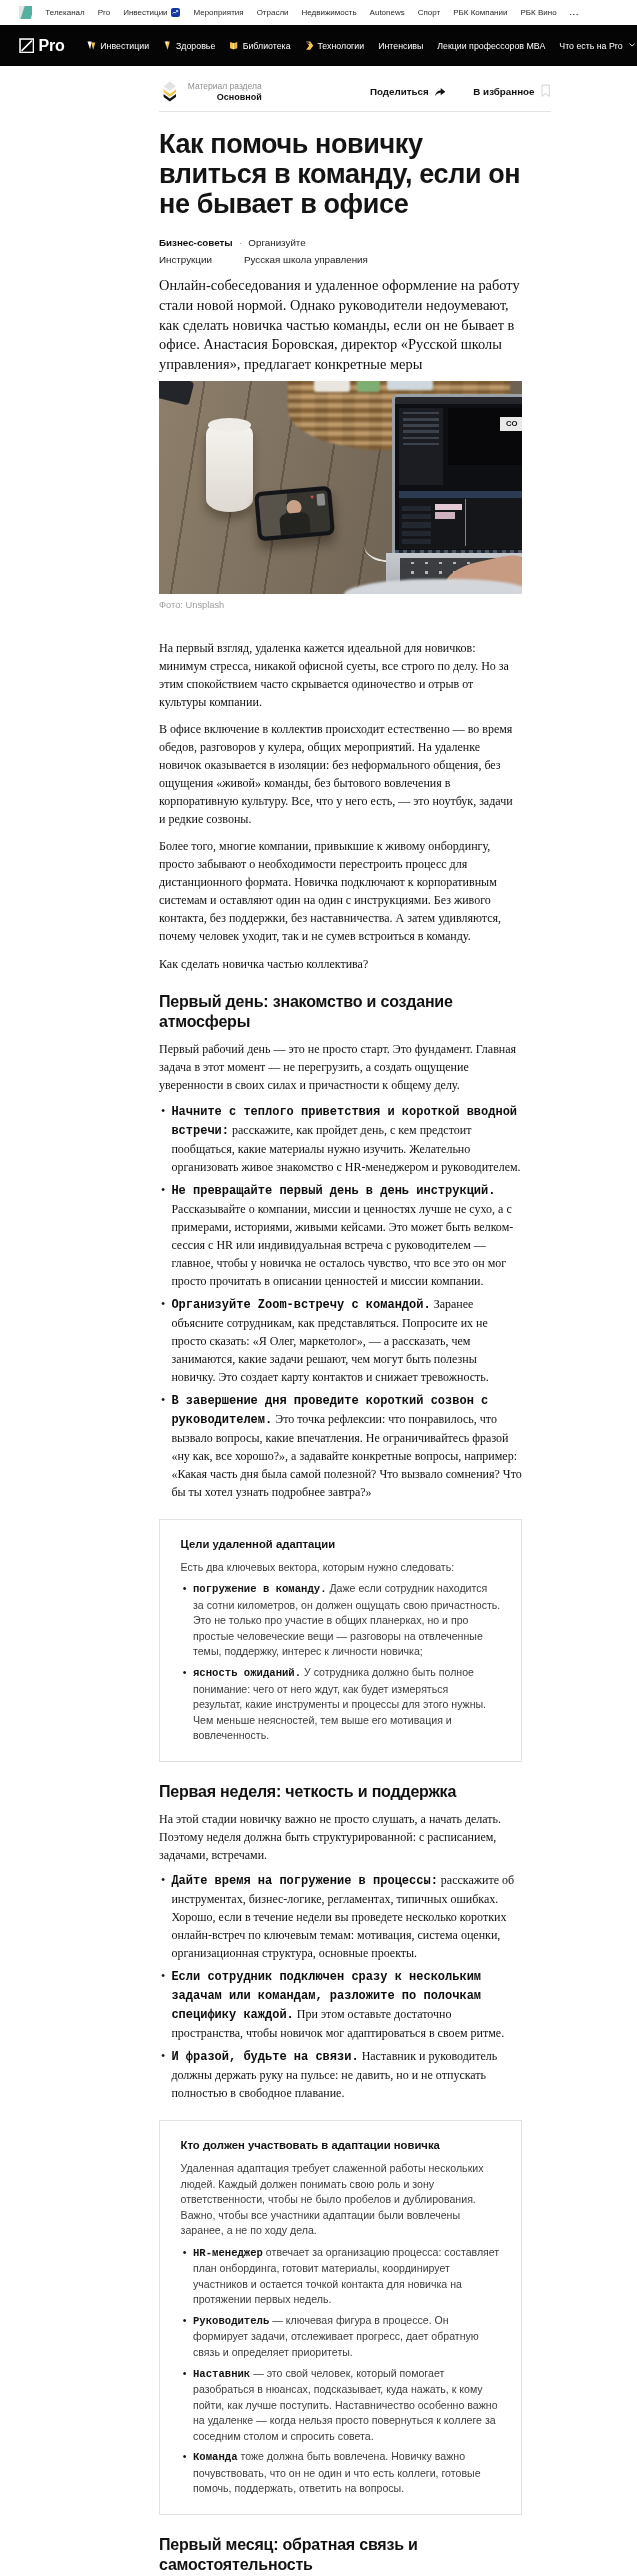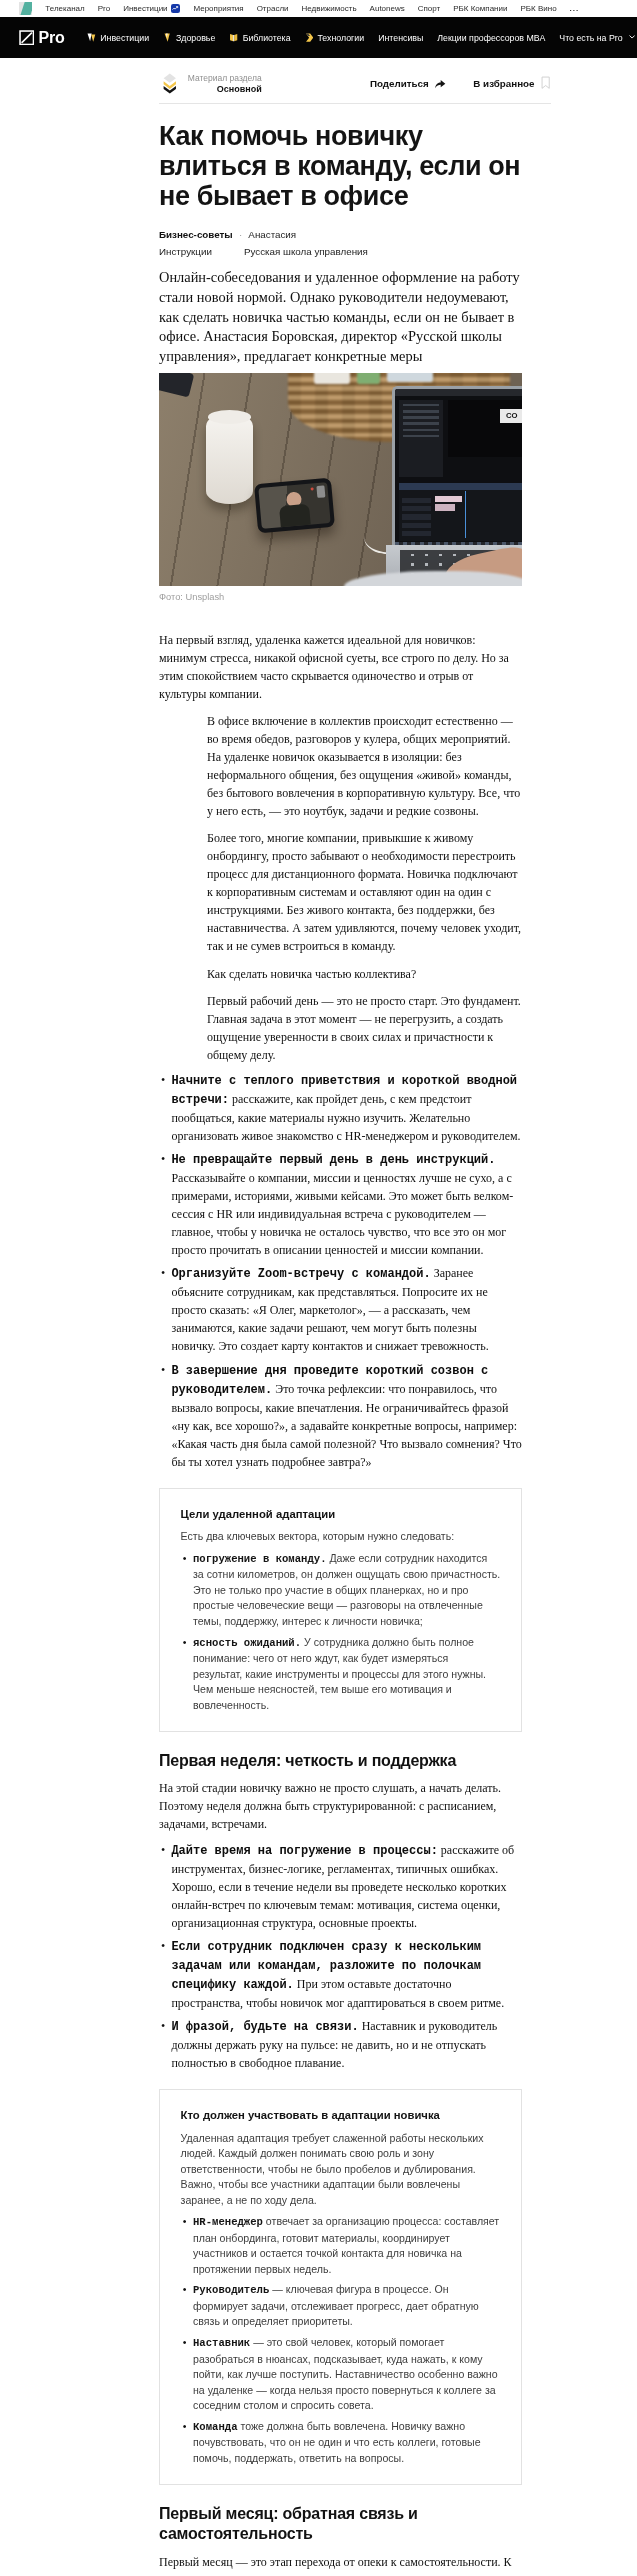--- a/index.html
+++ b/index.html
@@ -2,21 +2,21 @@
 <html lang="ru" style="font-size:8.2px"><head>
 <meta charset="utf-8">
 <style>
   html,body{margin:0;padding:0;}
   body{
     width:638px;height:3529px;overflow:hidden;background:#ffffff;
     font-family:"Liberation Sans",sans-serif;color:#1c1c1c;
     position:relative;
   }
   
-  .topbar{height:17px;display:flex;align-items:center;padding:0 0 0 18.5px;background:#fff;}
+  .topbar{height:25px;display:flex;align-items:center;padding:0 0 0 18.5px;background:#fff;}
   .rbc-logo{width:13.4px;height:13.4px;position:relative;overflow:hidden;margin-right:13.4px;flex:none;}
   .rbc-logo .half1{position:absolute;inset:0;background:#e4e4e4;}
   .rbc-logo .half2{position:absolute;left:3.1px;top:-2.1px;width:10.3px;height:20.6px;background:#54b1a0;transform:skewX(-18deg);}
   .topnav{display:flex;align-items:center;gap:13px;font-size:8px;color:#2b2b2b;white-space:nowrap;}
   .topnav a{color:#2b2b2b;text-decoration:none;display:flex;align-items:center;gap:3.1px;cursor:pointer;}
   .vtb{width:9.8px;height:9.8px;border-radius:2.1px;background:#1538a8;display:inline-flex;align-items:center;justify-content:center;flex:none;}
   .topnav .more{letter-spacing:1px;font-weight:700;}
   
   .probar{height:41px;background:#050505;display:flex;align-items:center;padding:0 18.5px;color:#fff;}
   .probar .logo{display:flex;align-items:center;gap:4.6px;margin-right:23px;}
@@ -76,21 +76,21 @@
   .lscreen .playhead{position:absolute;left:66px;top:8.2px;width:1px;height:47px;background:#4a90d9;}
   .lscreen .botbar{position:absolute;left:0;bottom:0;right:0;height:6.2px;background:#23252a;background-image:repeating-linear-gradient(90deg,#4a5668 0 4.1px,transparent 4.1px 8.2px);}
   .kb{position:absolute;left:227px;top:172px;width:136px;height:41px;background:linear-gradient(180deg,#c6cace,#a9adb3);}
   .keys{position:absolute;left:241px;top:177px;width:122px;height:33px;background:repeating-linear-gradient(90deg,#2e3033 0 11.3px,transparent 11.3px 14px),repeating-linear-gradient(0deg,#2e3033 0 7.2px,#b3b7bc 7.2px 9.8px);opacity:.9;}
   .hand{position:absolute;left:286px;top:179px;width:88px;height:41px;background:#c69b82;border-radius:42% 30% 10% 50%;transform:rotate(-12deg);box-shadow:-3.1px 4.1px 6.2px rgba(30,20,10,.3);}
   .sleeve{position:absolute;left:185px;top:198px;width:185px;height:31px;background:#d3d6da;border-radius:50% 40% 0 0;filter:blur(1px);}
   .caption{margin-top:6.2px;font-size:9.3px;color:#9e9e9e;}
   
   .body{margin-top:29px;max-width:363px;font-family:"Liberation Serif",serif;font-size:12px;line-height:18px;color:#101010;}
   .body p{margin:0 0 0 0;}
-  .body p + p{margin-top:9.3px;margin-left:48px;}
+  .body p + p{margin-top:9.3px;}
   .body h2{font-family:"Liberation Sans",sans-serif;font-size:16px;line-height:20px;font-weight:700;letter-spacing:-0.2px;color:#121212;margin:19.6px 0 8.2px;}
   .body ul{list-style:none;margin:7.2px 0 0;padding:0;}
   .body ul li{position:relative;padding-left:12.4px;margin-top:5.2px;}
   .body ul li::before{content:"•";position:absolute;left:2.1px;top:0;color:#101010;}
   .body b{color:#0d0d0d;font-family:Liberation Mono, monospace;}
   
   .infobox{border:0.5px solid #e2e2e2;margin:17.5px 0;padding:17.5px 20.6px;font-family:"Liberation Sans",sans-serif;font-size:10.6px;line-height:15.5px;color:#3d3d3d;}
   .infobox .bx-title{font-weight:700;font-size:11.3px;color:#141414;margin-bottom:8.2px;line-height:14.4px;}
   .infobox .bx-intro{margin-bottom:6.2px;}
   .infobox ul{list-style:none;margin:0;padding:0;}
@@ -214,21 +214,21 @@
       </div>
     </div>
   </div>
 
   <h1 class="title">Как помочь новичку влиться в команду, если он не бывает в офисе</h1>
 
   <div class="tags">
     <div class="row1">
       <a class="t-bold">Бизнес-советы</a>
       <span class="dot">·</span>
-      <a class="t-reg">Анастасия</a>
+      <a class="t-reg">Организуйте</a>
     </div>
     <div class="row2">
       <a>Инструкции</a>
       <a>Русская школа управления</a>
     </div>
   </div>
 
   <div class="lead">Онлайн-собеседования и удаленное оформление на работу стали новой нормой. Однако руководители недоумевают, как сделать новичка частью команды, если он не бывает в офисе. Анастасия Боровская, директор «Русской школы управления», предлагает конкретные меры</div>
 
   <div class="hero">
@@ -278,20 +278,21 @@
   </div>
   <div class="caption">Фото: Unsplash</div>
 
   <div class="body">
 
     <p>На первый взгляд, удаленка кажется идеальной для новичков: минимум стресса, никакой офисной суеты, все строго по делу. Но за этим спокойствием часто скрывается одиночество и отрыв от культуры компании.</p>
     <p>В офисе включение в коллектив происходит естественно — во время обедов, разговоров у кулера, общих мероприятий. На удаленке новичок оказывается в изоляции: без неформального общения, без ощущения «живой» команды, без бытового вовлечения в корпоративную культуру. Все, что у него есть, — это ноутбук, задачи и редкие созвоны.</p>
     <p>Более того, многие компании, привыкшие к живому онбордингу, просто забывают о необходимости перестроить процесс для дистанционного формата. Новичка подключают к корпоративным системам и оставляют один на один с инструкциями. Без живого контакта, без поддержки, без наставничества. А затем удивляются, почему человек уходит, так и не сумев встроиться в команду.</p>
     <p>Как сделать новичка частью коллектива?</p>
 
+    <h2>Первый день: знакомство и создание атмосферы</h2>
     <p>Первый рабочий день — это не просто старт. Это фундамент. Главная задача в этот момент — не перегрузить, а создать ощущение уверенности в своих силах и причастности к общему делу.</p>
     <ul>
       <li><b>Начните с теплого приветствия и короткой вводной встречи:</b><span> расскажите, как пройдет день, с кем предстоит пообщаться, какие материалы нужно изучить. Желательно организовать живое знакомство с HR-менеджером и руководителем.</span></li>
       <li><b>Не превращайте первый день в день инструкций.</b><span> Рассказывайте о компании, миссии и ценностях лучше не сухо, а с примерами, историями, живыми кейсами. Это может быть велком-сессия с HR или индивидуальная встреча с руководителем — главное, чтобы у новичка не осталось чувство, что все это он мог просто прочитать в описании ценностей и миссии компании.</span></li>
       <li><b>Организуйте Zoom-встречу с командой.</b><span> Заранее объясните сотрудникам, как представляться. Попросите их не просто сказать: «Я Олег, маркетолог», — а рассказать, чем занимаются, какие задачи решают, чем могут быть полезны новичку. Это создает карту контактов и снижает тревожность.</span></li>
       <li><b>В завершение дня проведите короткий созвон с руководителем.</b><span> Это точка рефлексии: что понравилось, что вызвало вопросы, какие впечатления. Не ограничивайтесь фразой «ну как, все хорошо?», а задавайте конкретные вопросы, например: «Какая часть дня была самой полезной? Что вызвало сомнения? Что бы ты хотел узнать подробнее завтра?»</span></li>
     </ul>
 
     <div class="infobox">
       <div class="bx-title">Цели удаленной адаптации</div>

